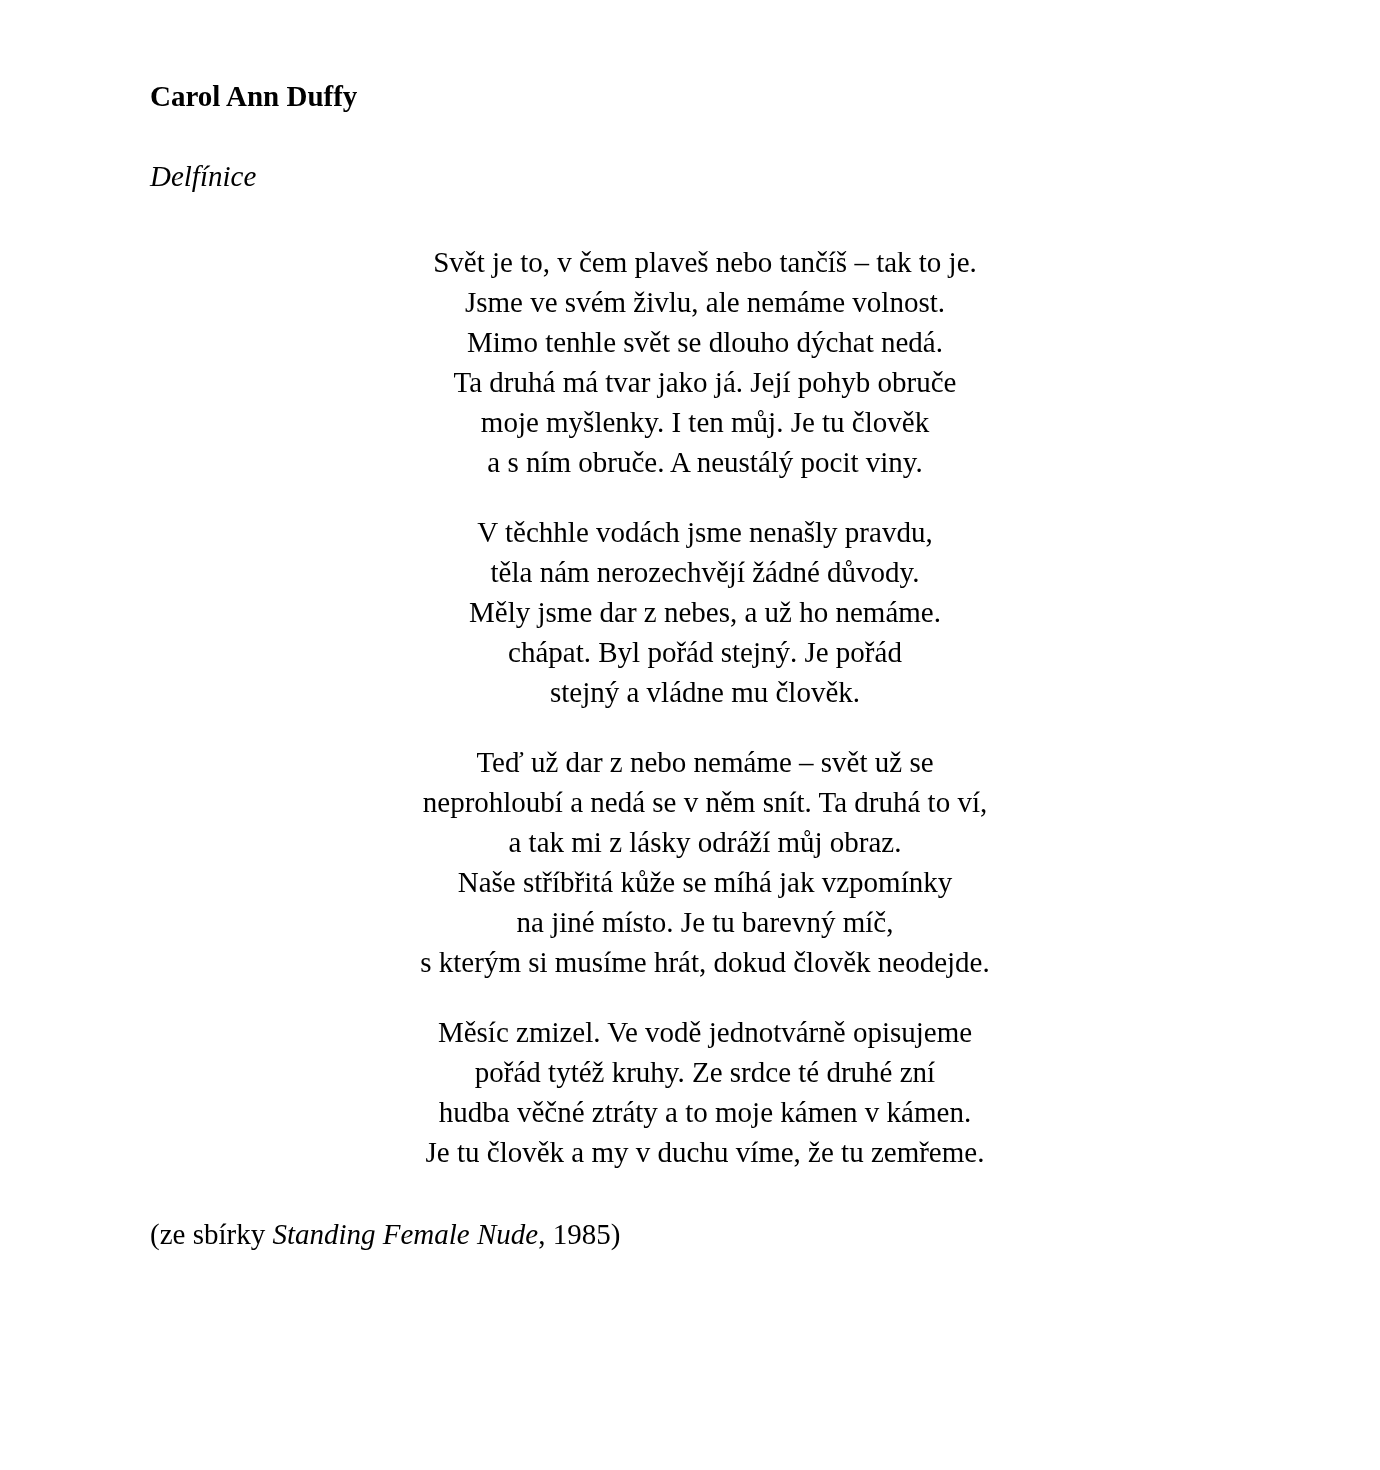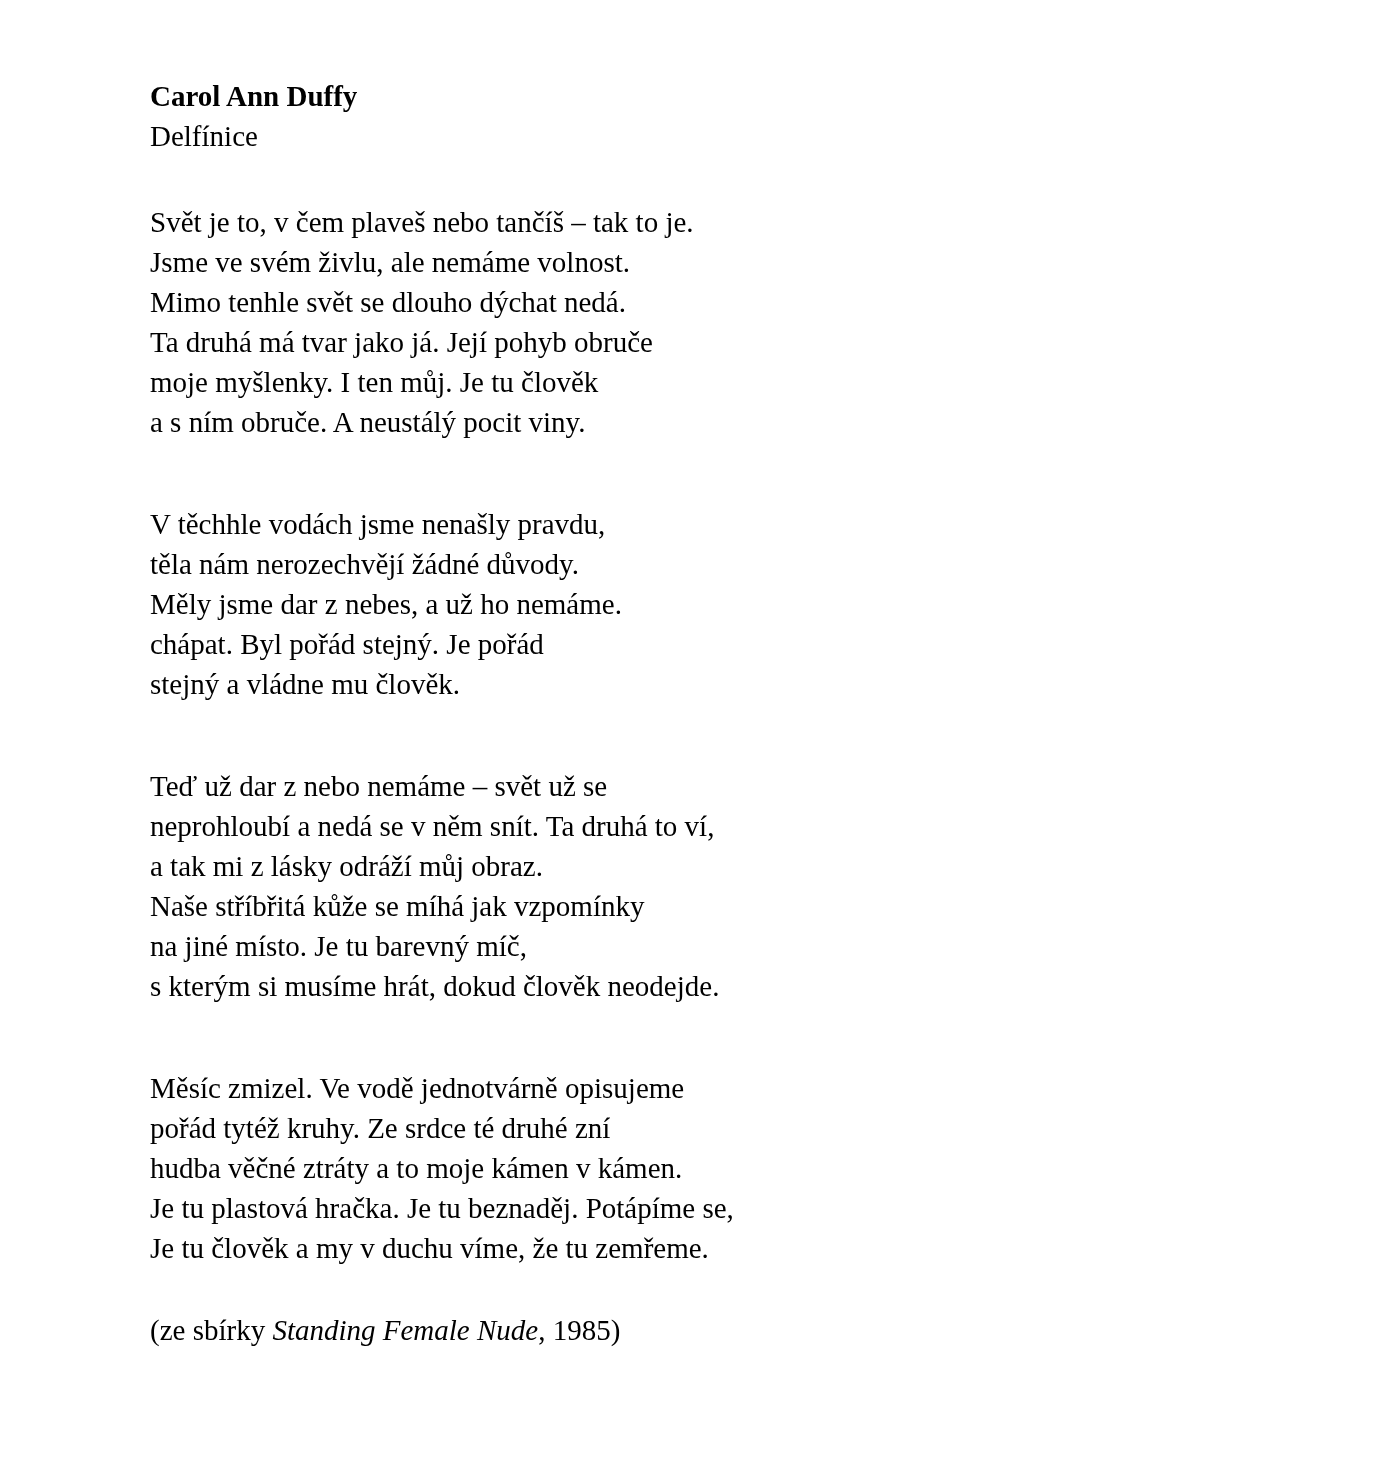--- a/index.html
+++ b/index.html
@@ -20,29 +20,32 @@
     box-sizing: border-box;
     width: 1380px;
     height: 1470px;
     padding: 76px 120px 0 150px;
     overflow: hidden;
   }
   .poem-author {
     font-weight: bold;
   }
   .poem-title {
+    font-style: italic;
+    margin-top: 40px;
   }
   .stanza {
-    margin-top: 62px;
+    margin-top: 30px;
   }
   .stanza.first {
     margin-top: 46px;
   }
   .poem-line {
     white-space: pre;
+    text-align: center;
   }
   .source-line {
     margin-top: 42px;
   }
   .italic {
     font-style: italic;
   }
 </style>
 </head>
 <body>
@@ -77,19 +80,18 @@
     <div class="poem-line">a tak mi z lásky odráží můj obraz.</div>
     <div class="poem-line">Naše stříbřitá kůže se míhá jak vzpomínky</div>
     <div class="poem-line">na jiné místo. Je tu barevný míč,</div>
     <div class="poem-line">s kterým si musíme hrát, dokud člověk neodejde.</div>
   </div>
 
   <div class="stanza">
     <div class="poem-line">Měsíc zmizel. Ve vodě jednotvárně opisujeme</div>
     <div class="poem-line">pořád tytéž kruhy. Ze srdce té druhé zní</div>
     <div class="poem-line">hudba věčné ztráty a to moje kámen v kámen.</div>
-    <div class="poem-line">Je tu plastová hračka. Je tu beznaděj. Potápíme se,</div>
     <div class="poem-line">Je tu člověk a my v duchu víme, že tu zemřeme.</div>
   </div>
 
   <div class="source-line"><span>(ze sbírky </span><span class="italic">Standing Female Nude</span><span>, 1985)</span></div>
 
 </div>
 
 </body></html>

